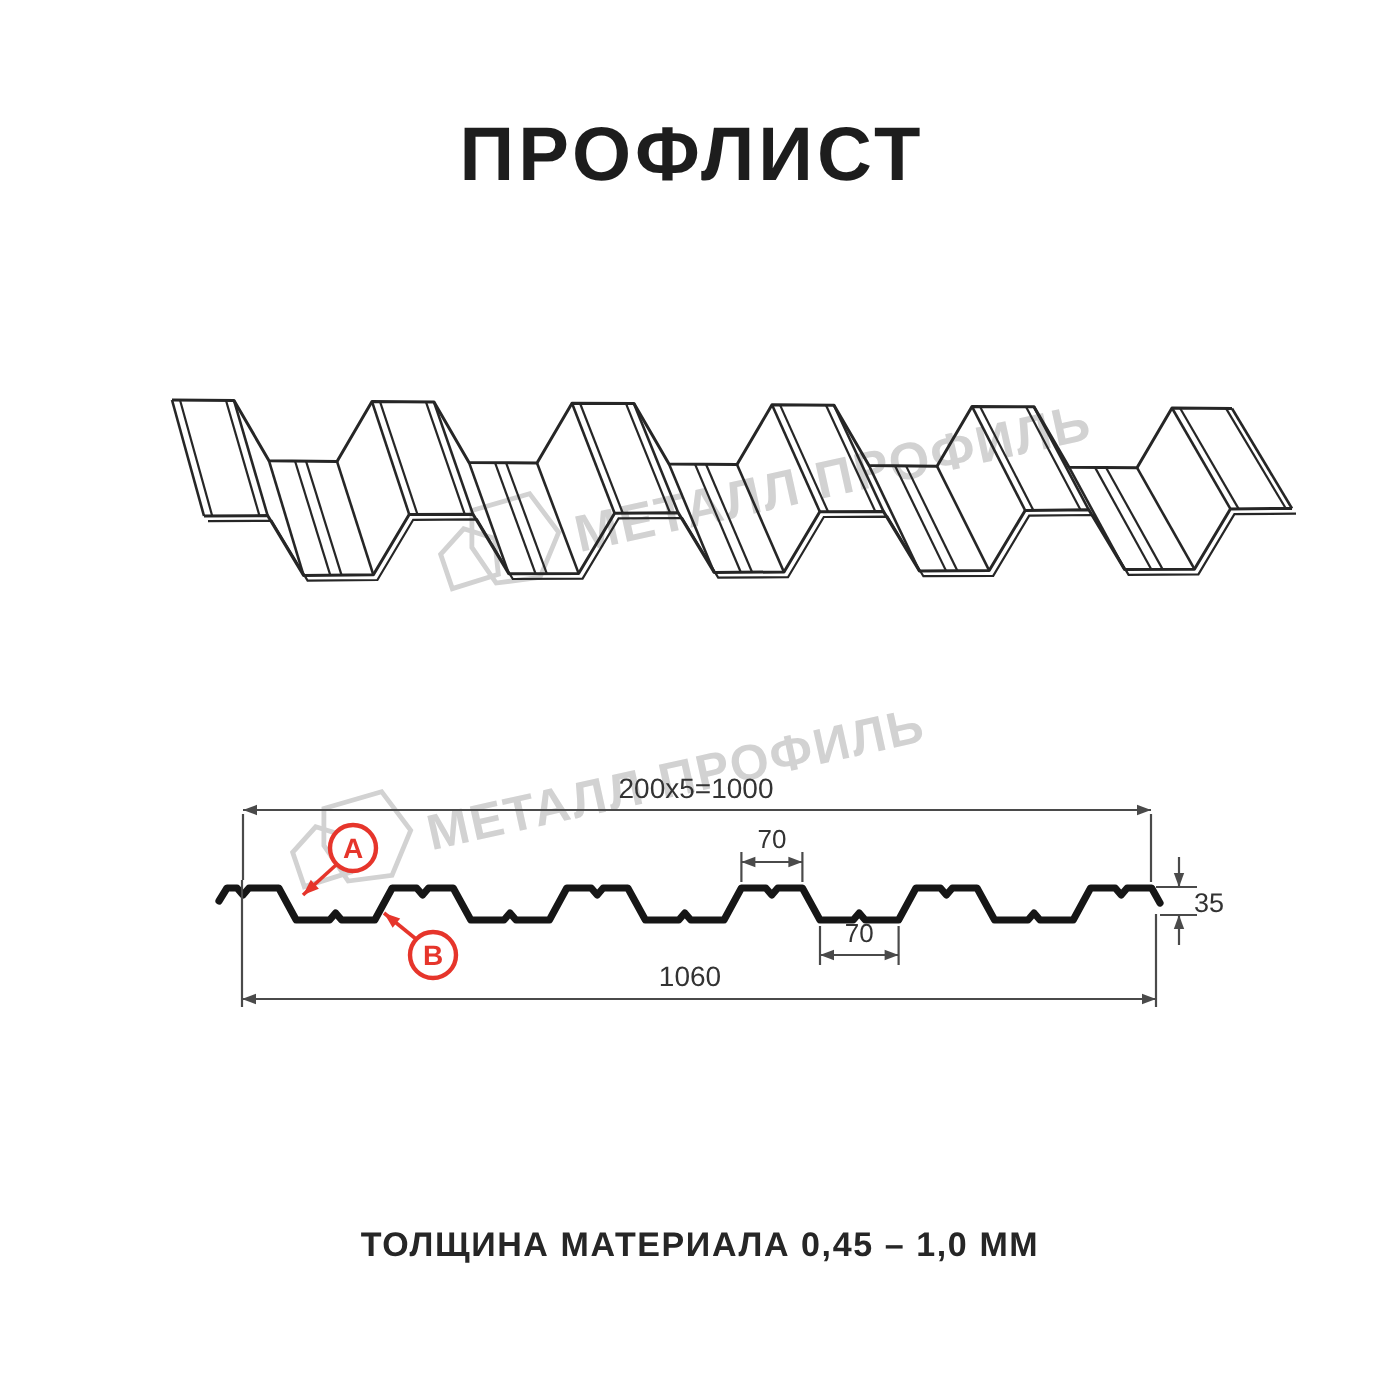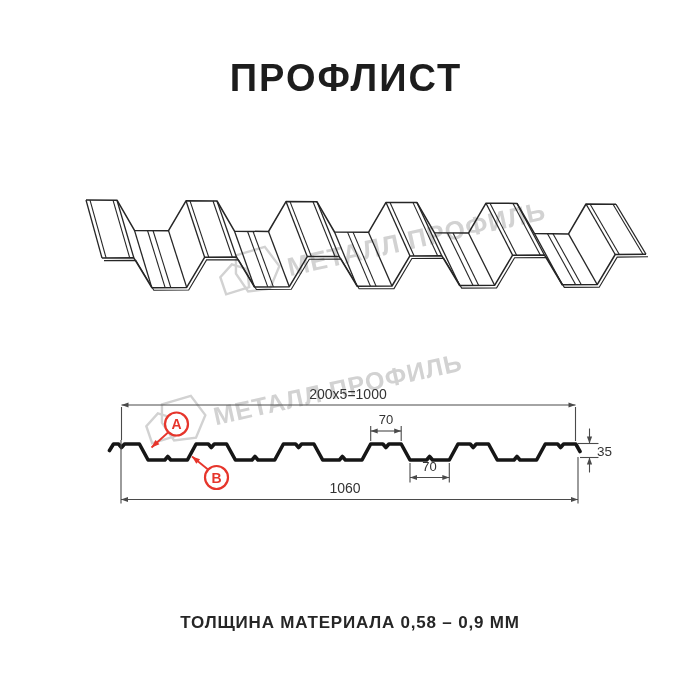--- a/index.html
+++ b/index.html
@@ -129,14 +129,14 @@
         </g>
         <g>
           <line x1="208" y1="469.5" x2="192" y2="456.5" stroke="#e6352b" stroke-width="1.8"></line>
           <path d="M0,0 L-8,3 L-8,-3 Z" fill="#e6352b" transform="translate(192,456.5) rotate(-140.9061411137705)"></path>
           <circle cx="216.5" cy="477.5" r="11.5" fill="#ffffff" stroke="#e6352b" stroke-width="2.2"></circle>
           <text x="216.5" y="482.5" text-anchor="middle" font-size="14" font-weight="bold" fill="#e6352b" font-family="&quot;Liberation Sans&quot;, sans-serif">B</text>
         </g>
       </g>
   </svg>
 
-  <div id="caption">ТОЛЩИНА МАТЕРИАЛА 0,58 – 0,9 ММ</div>
+  <div id="caption">ТОЛЩИНА МАТЕРИАЛА 0,45 – 1,0 ММ</div>
 </div>
 
 </body></html>

